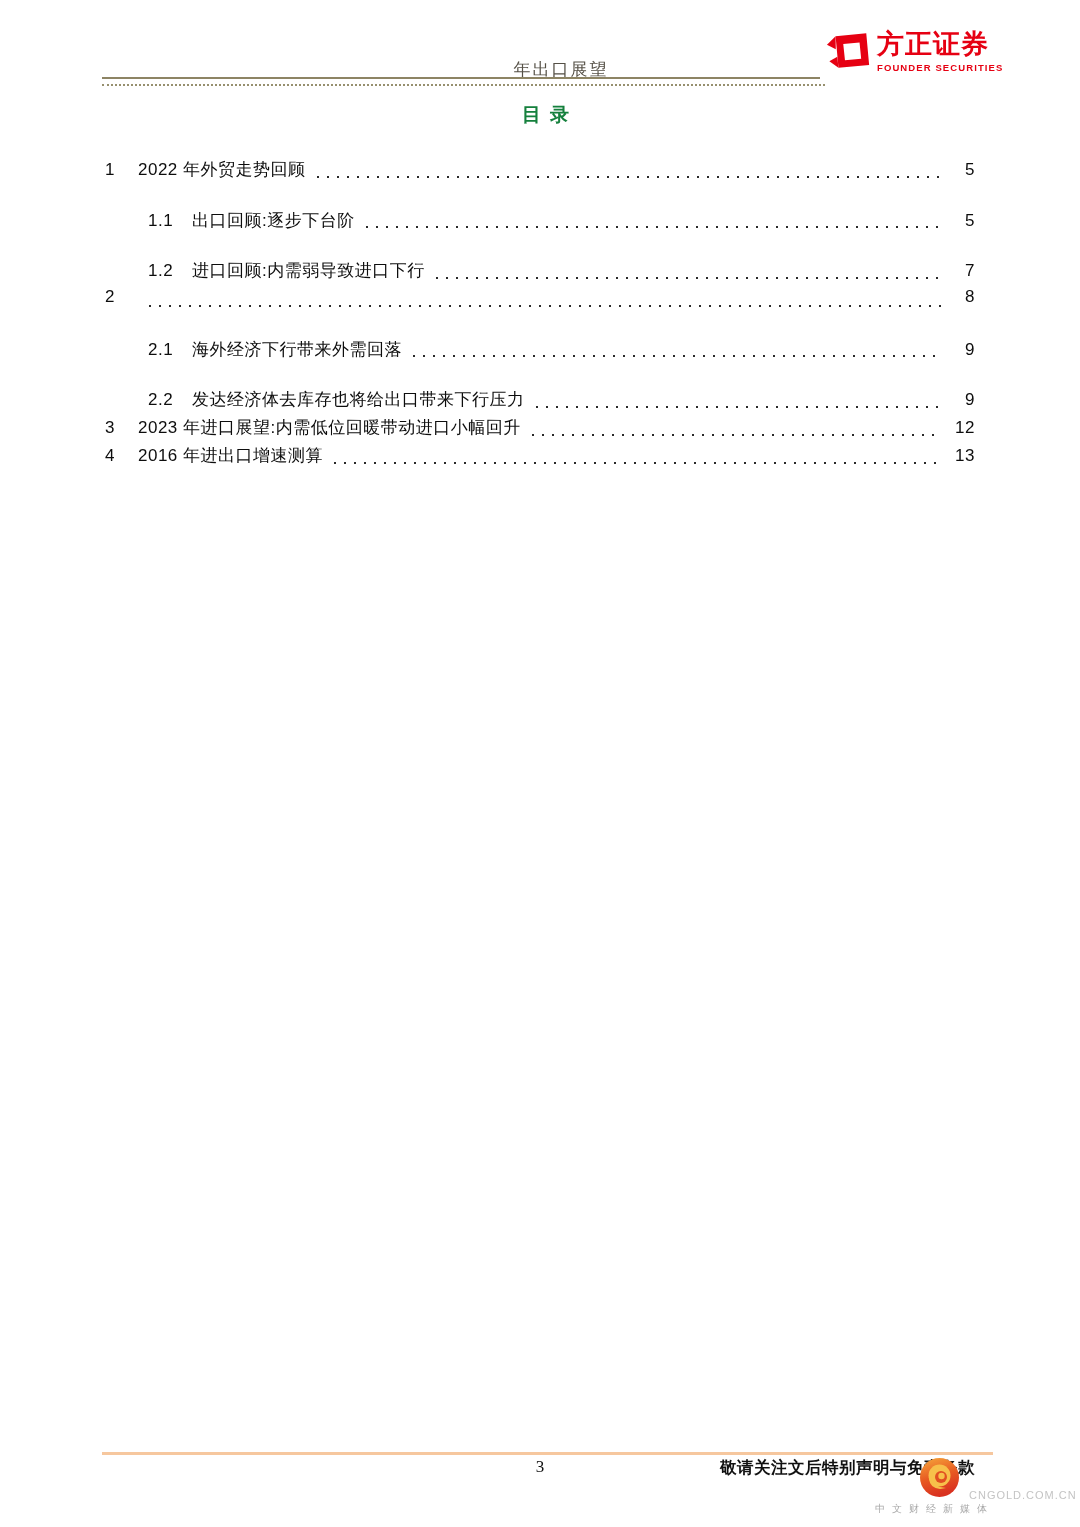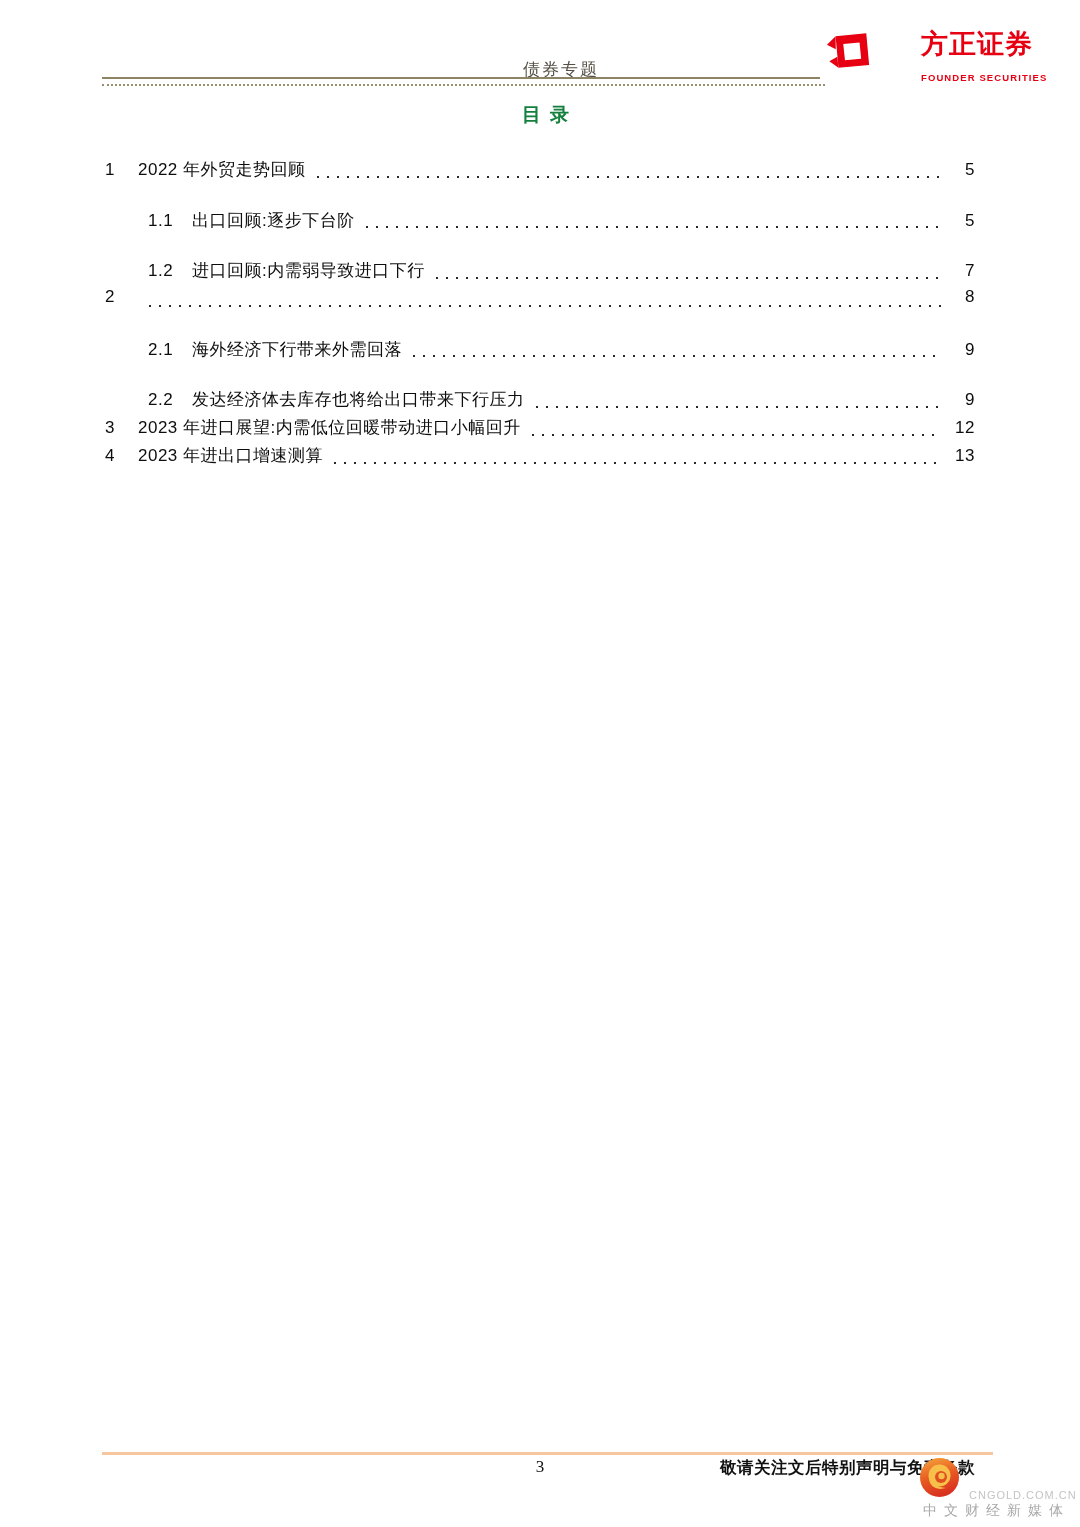--- a/index.html
+++ b/index.html
@@ -21,31 +21,31 @@
   .header-rule-solid{
     position:absolute;top:77px;left:102px;width:718px;height:2px;
     background:#8d8464;
   }
   .header-rule-dotted{
     position:absolute;top:84px;left:102px;width:723px;height:0;
     border-top:2px dotted #97906f;
   }
   .logo{
     position:absolute;top:29px;left:826px;
-    display:flex;align-items:flex-start;gap:44px;
+    display:flex;align-items:flex-start;
   }
   .logo-icon{width:46px;height:47px;flex:0 0 auto;}
   .logo-text{margin-left:5px;display:flex;flex-direction:column;}
   .logo-cn{
     font-size:27px;font-weight:bold;color:#e60012;
     letter-spacing:1px;line-height:30px;white-space:nowrap;
   }
   .logo-en{
     font-size:9.5px;font-weight:bold;color:#e60012;
-    letter-spacing:1.1px;line-height:12px;margin-top:13px;white-space:nowrap;
+    letter-spacing:1.1px;line-height:12px;margin-top:3px;white-space:nowrap;
   }
 
   
   .toc-title{
     position:absolute;top:102px;left:20px;right:0;
     text-align:center;
     font-size:19px;font-weight:bold;color:#15803d;
     letter-spacing:9px;
   }
   .toc{
@@ -104,31 +104,31 @@
   .wm-flame{
     position:absolute;top:1458px;left:920px;width:39px;height:39px;
     z-index:3;
   }
   .wm-domain{
     position:absolute;top:1489px;left:969px;
     font-size:11px;color:#c4c4c4;letter-spacing:1px;white-space:nowrap;
     z-index:1;
   }
   .wm-tagline{
-    position:absolute;top:1502px;left:923px;
-    font-size:14px;color:#a8a8a8;letter-spacing:7px;white-space:nowrap;
+    position:absolute;top:1502px;left:875px;
+    font-size:10px;color:#a8a8a8;letter-spacing:7px;white-space:nowrap;
     z-index:1;
   }
 </style>
 </head>
 <body>
 
 <div class="page">
 
-  <div class="header-category">债券专题</div>
+  <div class="header-category">年出口展望</div>
   <div class="header-rule-solid"></div>
   <div class="header-rule-dotted"></div>
 
   <div class="logo">
     <span>
       <svg class="logo-icon" viewBox="0 0 48 48">
         <path fill="#e60012" fill-rule="evenodd" d="M10,7 L42,4 L45,37 L13,40 Z  M18,15 L35,13.5 L36.7,30.5 L19.8,32 Z"></path>
         <path fill="#e60012" d="M10,7 L1,16 L10.2,20.5 Z"></path>
         <path fill="#e60012" d="M13,40 L3.5,33 L11.8,28.5 Z"></path>
       </svg>
@@ -186,21 +186,21 @@
 
     <div class="toc-row lvl1">
       <span class="num">3</span>
       <span class="title">2023 年进口展望:内需低位回暖带动进口小幅回升</span>
       <span class="leader"></span>
       <span class="pagenum">12</span>
     </div>
 
     <div class="toc-row lvl1">
       <span class="num">4</span>
-      <span class="title">2023 年进出口增速测算</span>
+      <span class="title">2016 年进出口增速测算</span>
       <span class="leader"></span>
       <span class="pagenum">13</span>
     </div>
 
   </div>
 
   <div class="footer-rule"></div>
   <div class="footer-pagenum">3</div>
   <div class="footer-disclaimer">敬请关注文后特别声明与免责条款</div>
 

